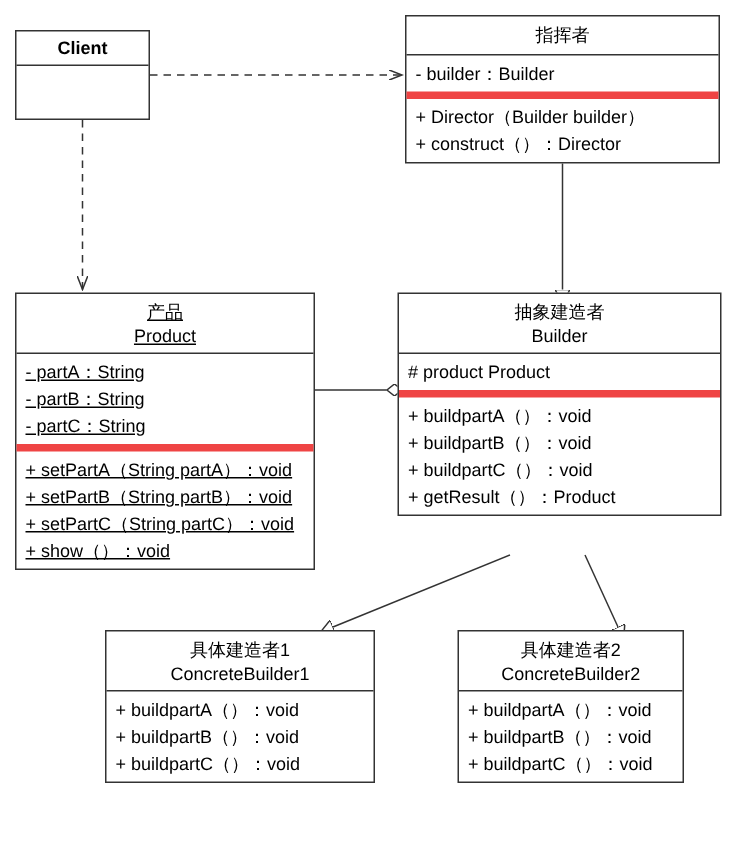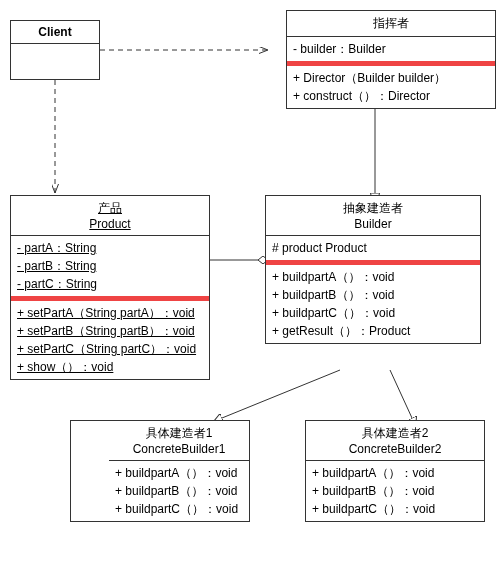--- a/index.html
+++ b/index.html
@@ -91,21 +91,21 @@
   <line x1="390" y1="370" x2="412" y2="418" stroke="#333" stroke-width="1" marker-end="url(#triangle-hollow)"></line>
 </svg>
 
 <div class="uml-box" style="top:20px; left:10px; width:90px; height:60px;font-weight:bold;">
   <div class="uml-header">
     <span>Client</span>
   </div>
   <div style="height:38px;"></div>
 </div>
 
-<div class="uml-box" style="top:10px; left:270px; width:210px;margin-left:16px;">
+<div class="uml-box" style="top:10px; left:270px; width:210px;">
   <div class="uml-header">
     <div class="zh">指挥者</div>
   </div>
   <div class="uml-section">
     <p>- builder：Builder</p>
   </div>
   <div class="uml-section">
     <p>+ Director（Builder builder）</p>
     <p>+ construct（）：Director</p>
   </div>
@@ -138,33 +138,33 @@
     <p># product Product</p>
   </div>
   <div class="uml-section">
     <p>+ buildpartA（）：void</p>
     <p>+ buildpartB（）：void</p>
     <p>+ buildpartC（）：void</p>
     <p>+ getResult（）：Product</p>
   </div>
 </div>
 
-<div class="uml-box" style="top:420px; left:70px; width:180px;padding-left:38px;">
+<div class="uml-box" style="top:420px; left:70px; width:180px;">
   <div class="uml-header">
     <div class="zh">具体建造者1</div>
     <div class="en">ConcreteBuilder1</div>
   </div>
   <div class="uml-section">
     <p>+ buildpartA（）：void</p>
     <p>+ buildpartB（）：void</p>
     <p>+ buildpartC（）：void</p>
   </div>
 </div>
 
-<div class="uml-box" style="top:420px; left:305px; width:180px;">
+<div class="uml-box" style="top:420px; left:305px; width:151px;">
   <div class="uml-header">
     <div class="zh">具体建造者2</div>
     <div class="en">ConcreteBuilder2</div>
   </div>
   <div class="uml-section">
     <p>+ buildpartA（）：void</p>
     <p>+ buildpartB（）：void</p>
     <p>+ buildpartC（）：void</p>
   </div>
 </div>

